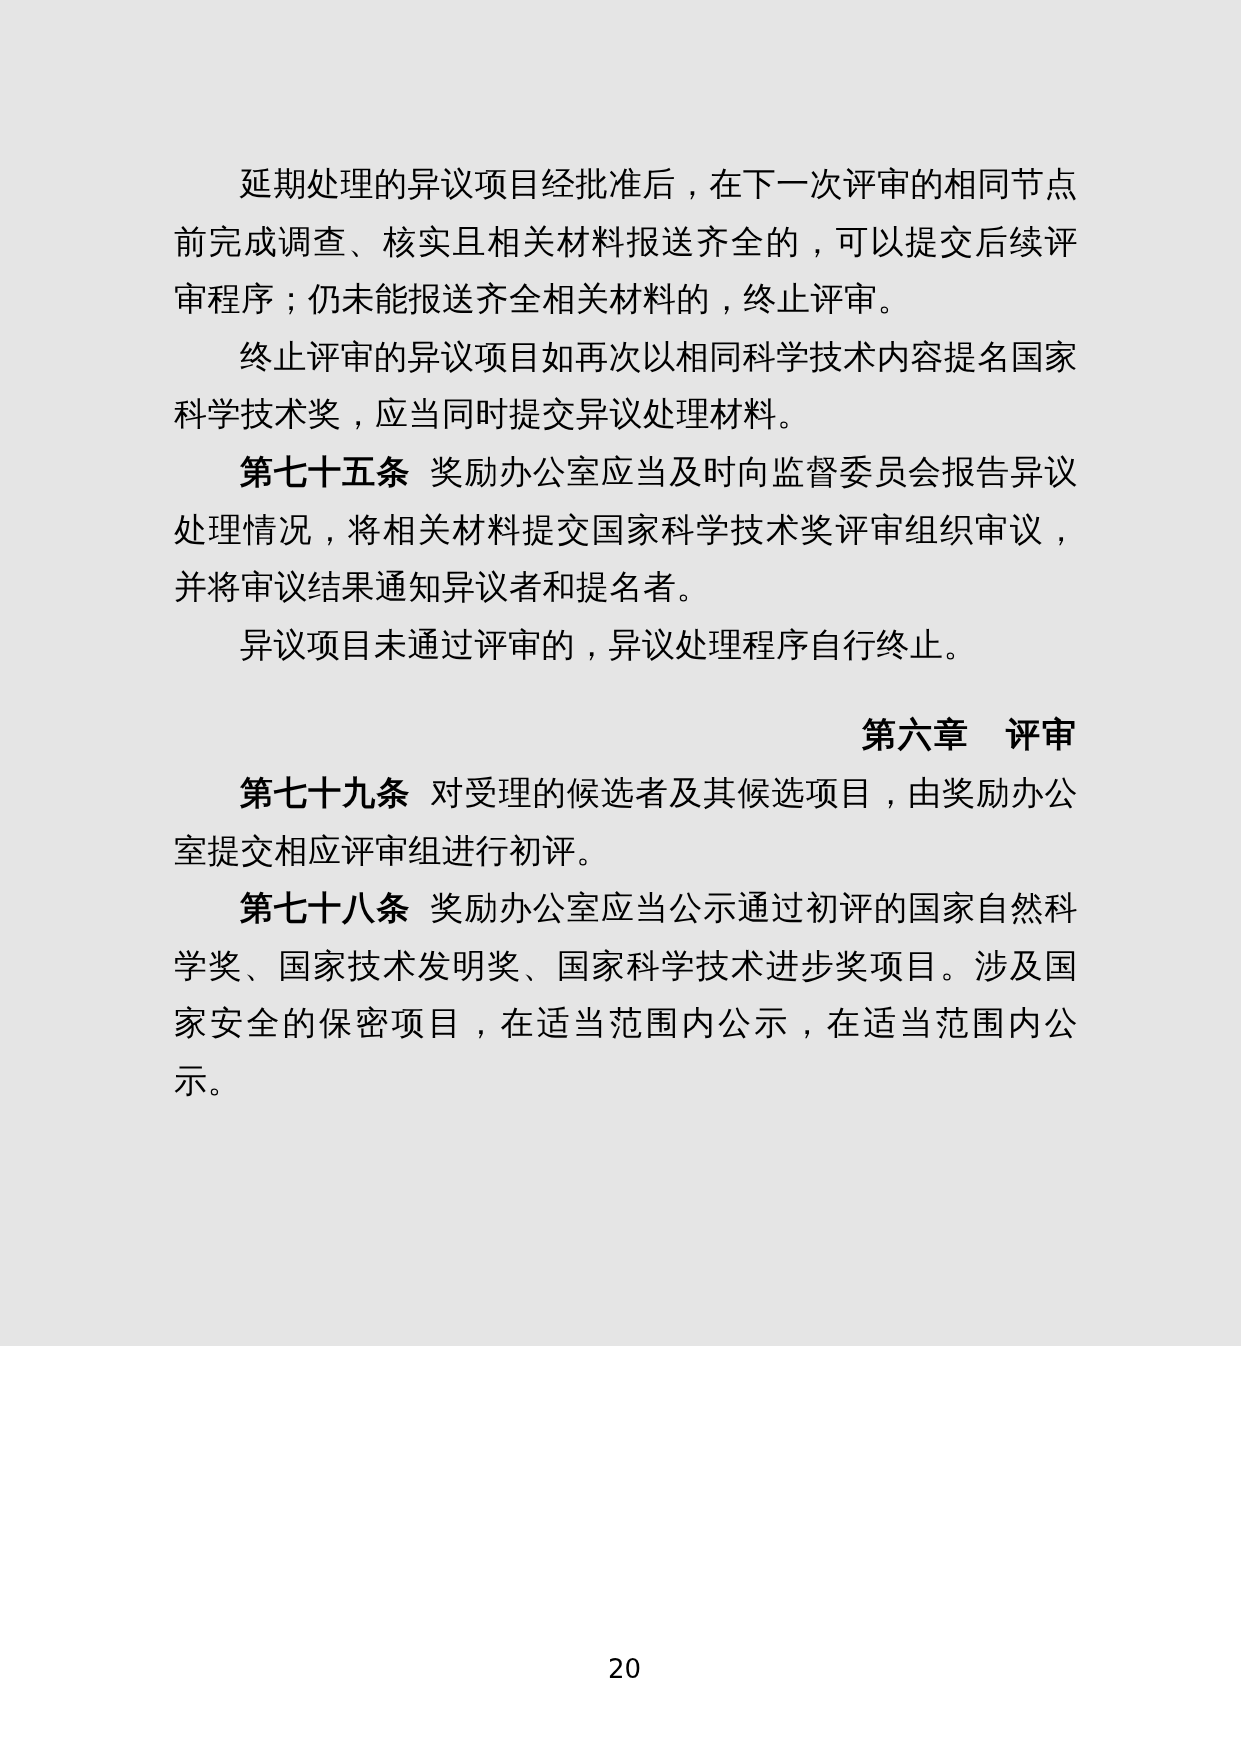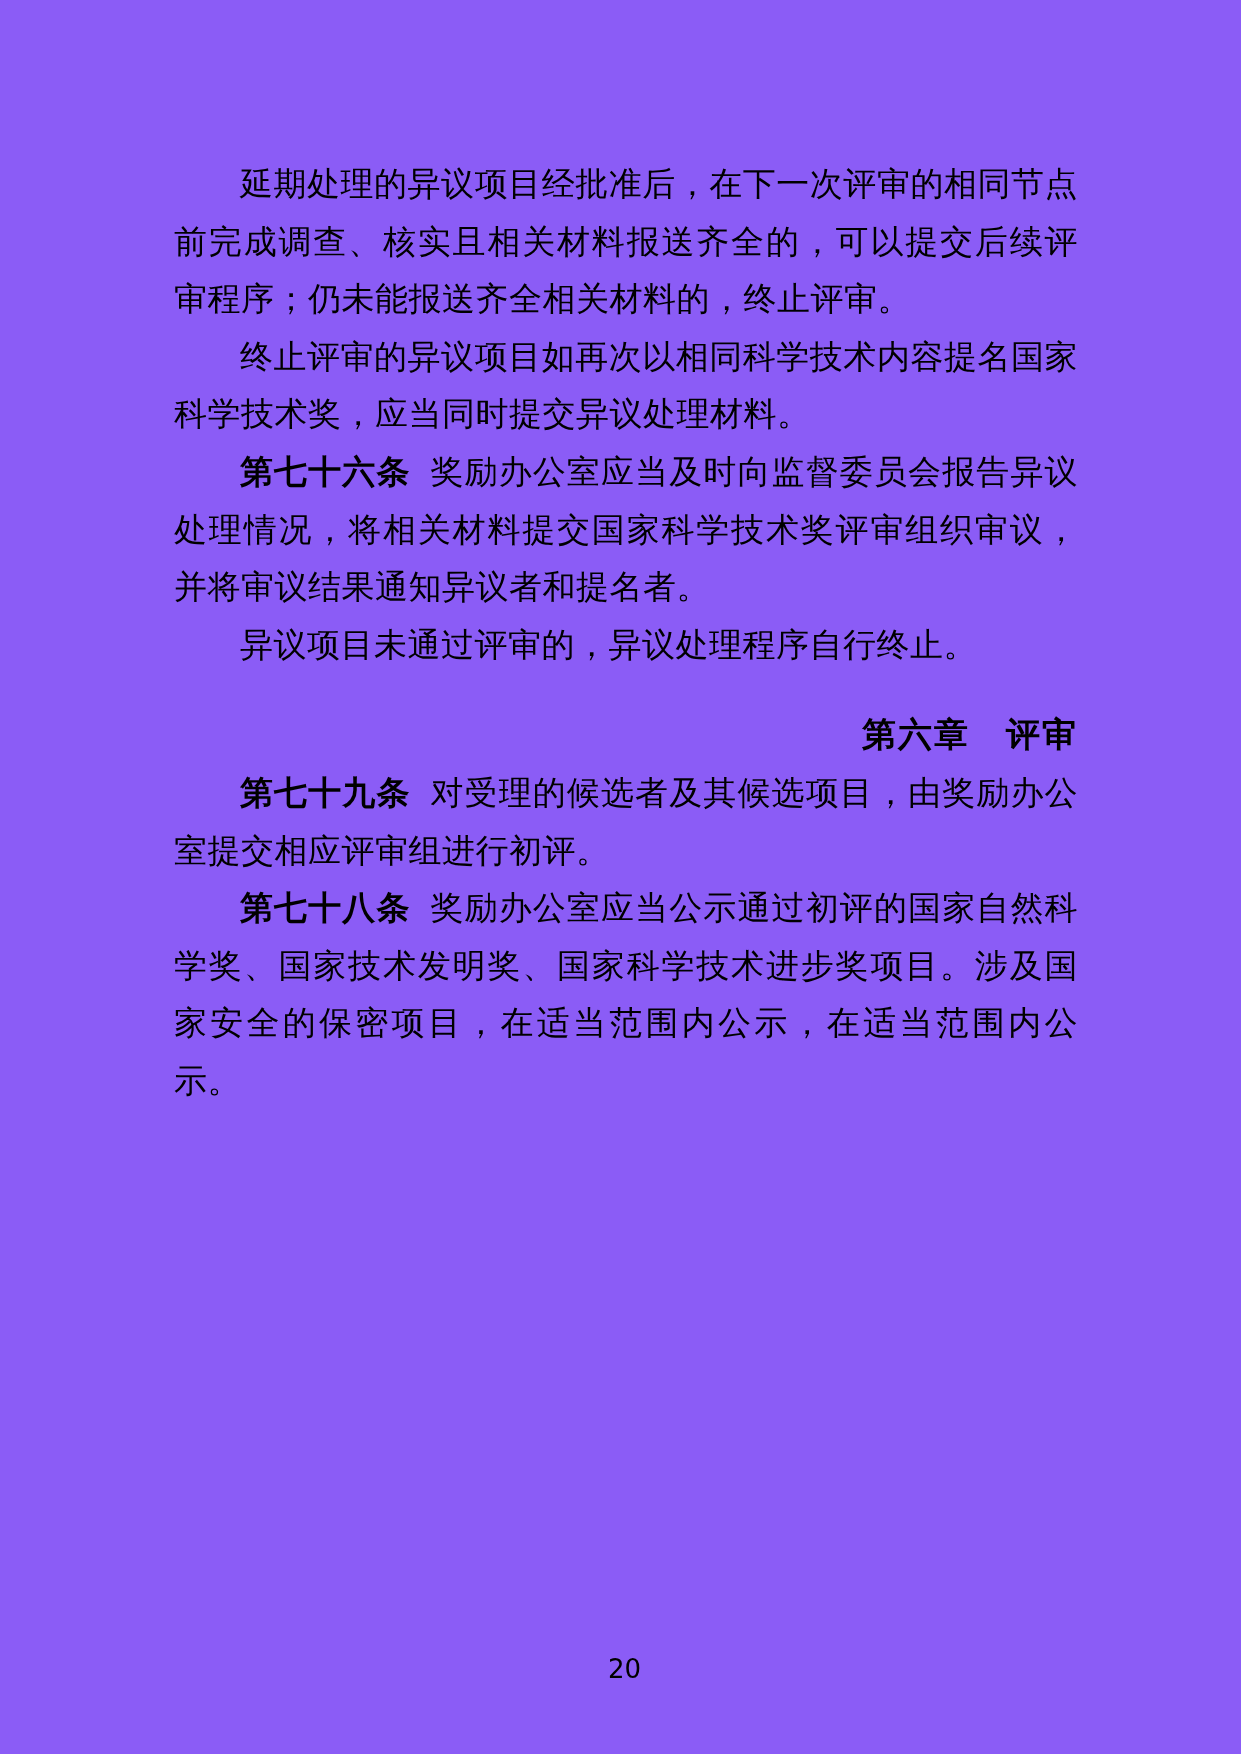--- a/index.html
+++ b/index.html
@@ -10,22 +10,22 @@
     width: 1241px;
     height: 1754px;
     background: #ffffff;
     position: relative;
     overflow: hidden;
   }
   .page {
     position: absolute;
     left: 0; top: 0;
     width: 1241px;
-    height: 1754px;
-    background: #8b5cf6;
+    height: 1346px;
+    background: #e5e5e5;
   }
   .body-text {
     position: absolute;
     left: 174px;
     top: 155px;
     width: 904px;
     font-family: "DejaVu Serif", serif;
     font-size: 33px;
     line-height: 57.6px;
     color: #000000;
@@ -72,21 +72,21 @@
 <body>
 
 <div class="page">
 
   <main class="body-text">
 
     <p class="para"><span>延期处理的异议项目经批准后，在下一次评审的相同节点前完成调查、核实且相关材料报送齐全的，可以提交后续评审程序；仍未能报送齐全相关材料的，终止评审。</span></p>
 
     <p class="para"><span>终止评审的异议项目如再次以相同科学技术内容提名国家科学技术奖，应当同时提交异议处理材料。</span></p>
 
-    <p class="para"><span class="lead">第七十六条</span><span>奖励办公室应当及时向监督委员会报告异议处理情况，将相关材料提交国家科学技术奖评审组织审议，并将审议结果通知异议者和提名者。</span></p>
+    <p class="para"><span class="lead">第七十五条</span><span>奖励办公室应当及时向监督委员会报告异议处理情况，将相关材料提交国家科学技术奖评审组织审议，并将审议结果通知异议者和提名者。</span></p>
 
     <p class="para"><span>异议项目未通过评审的，异议处理程序自行终止。</span></p>
 
     <h2 class="chapter">第六章　评审</h2>
 
     <p class="para"><span class="lead">第七十九条</span><span>对受理的候选者及其候选项目，由奖励办公室提交相应评审组进行初评。</span></p>
 
 
 
     <p class="para"><span class="lead">第七十八条</span><span>奖励办公室应当公示通过初评的国家自然科学奖、国家技术发明奖、国家科学技术进步奖项目。涉及国家安全的保密项目，在适当范围内公示，在适当范围内公示。</span></p>

